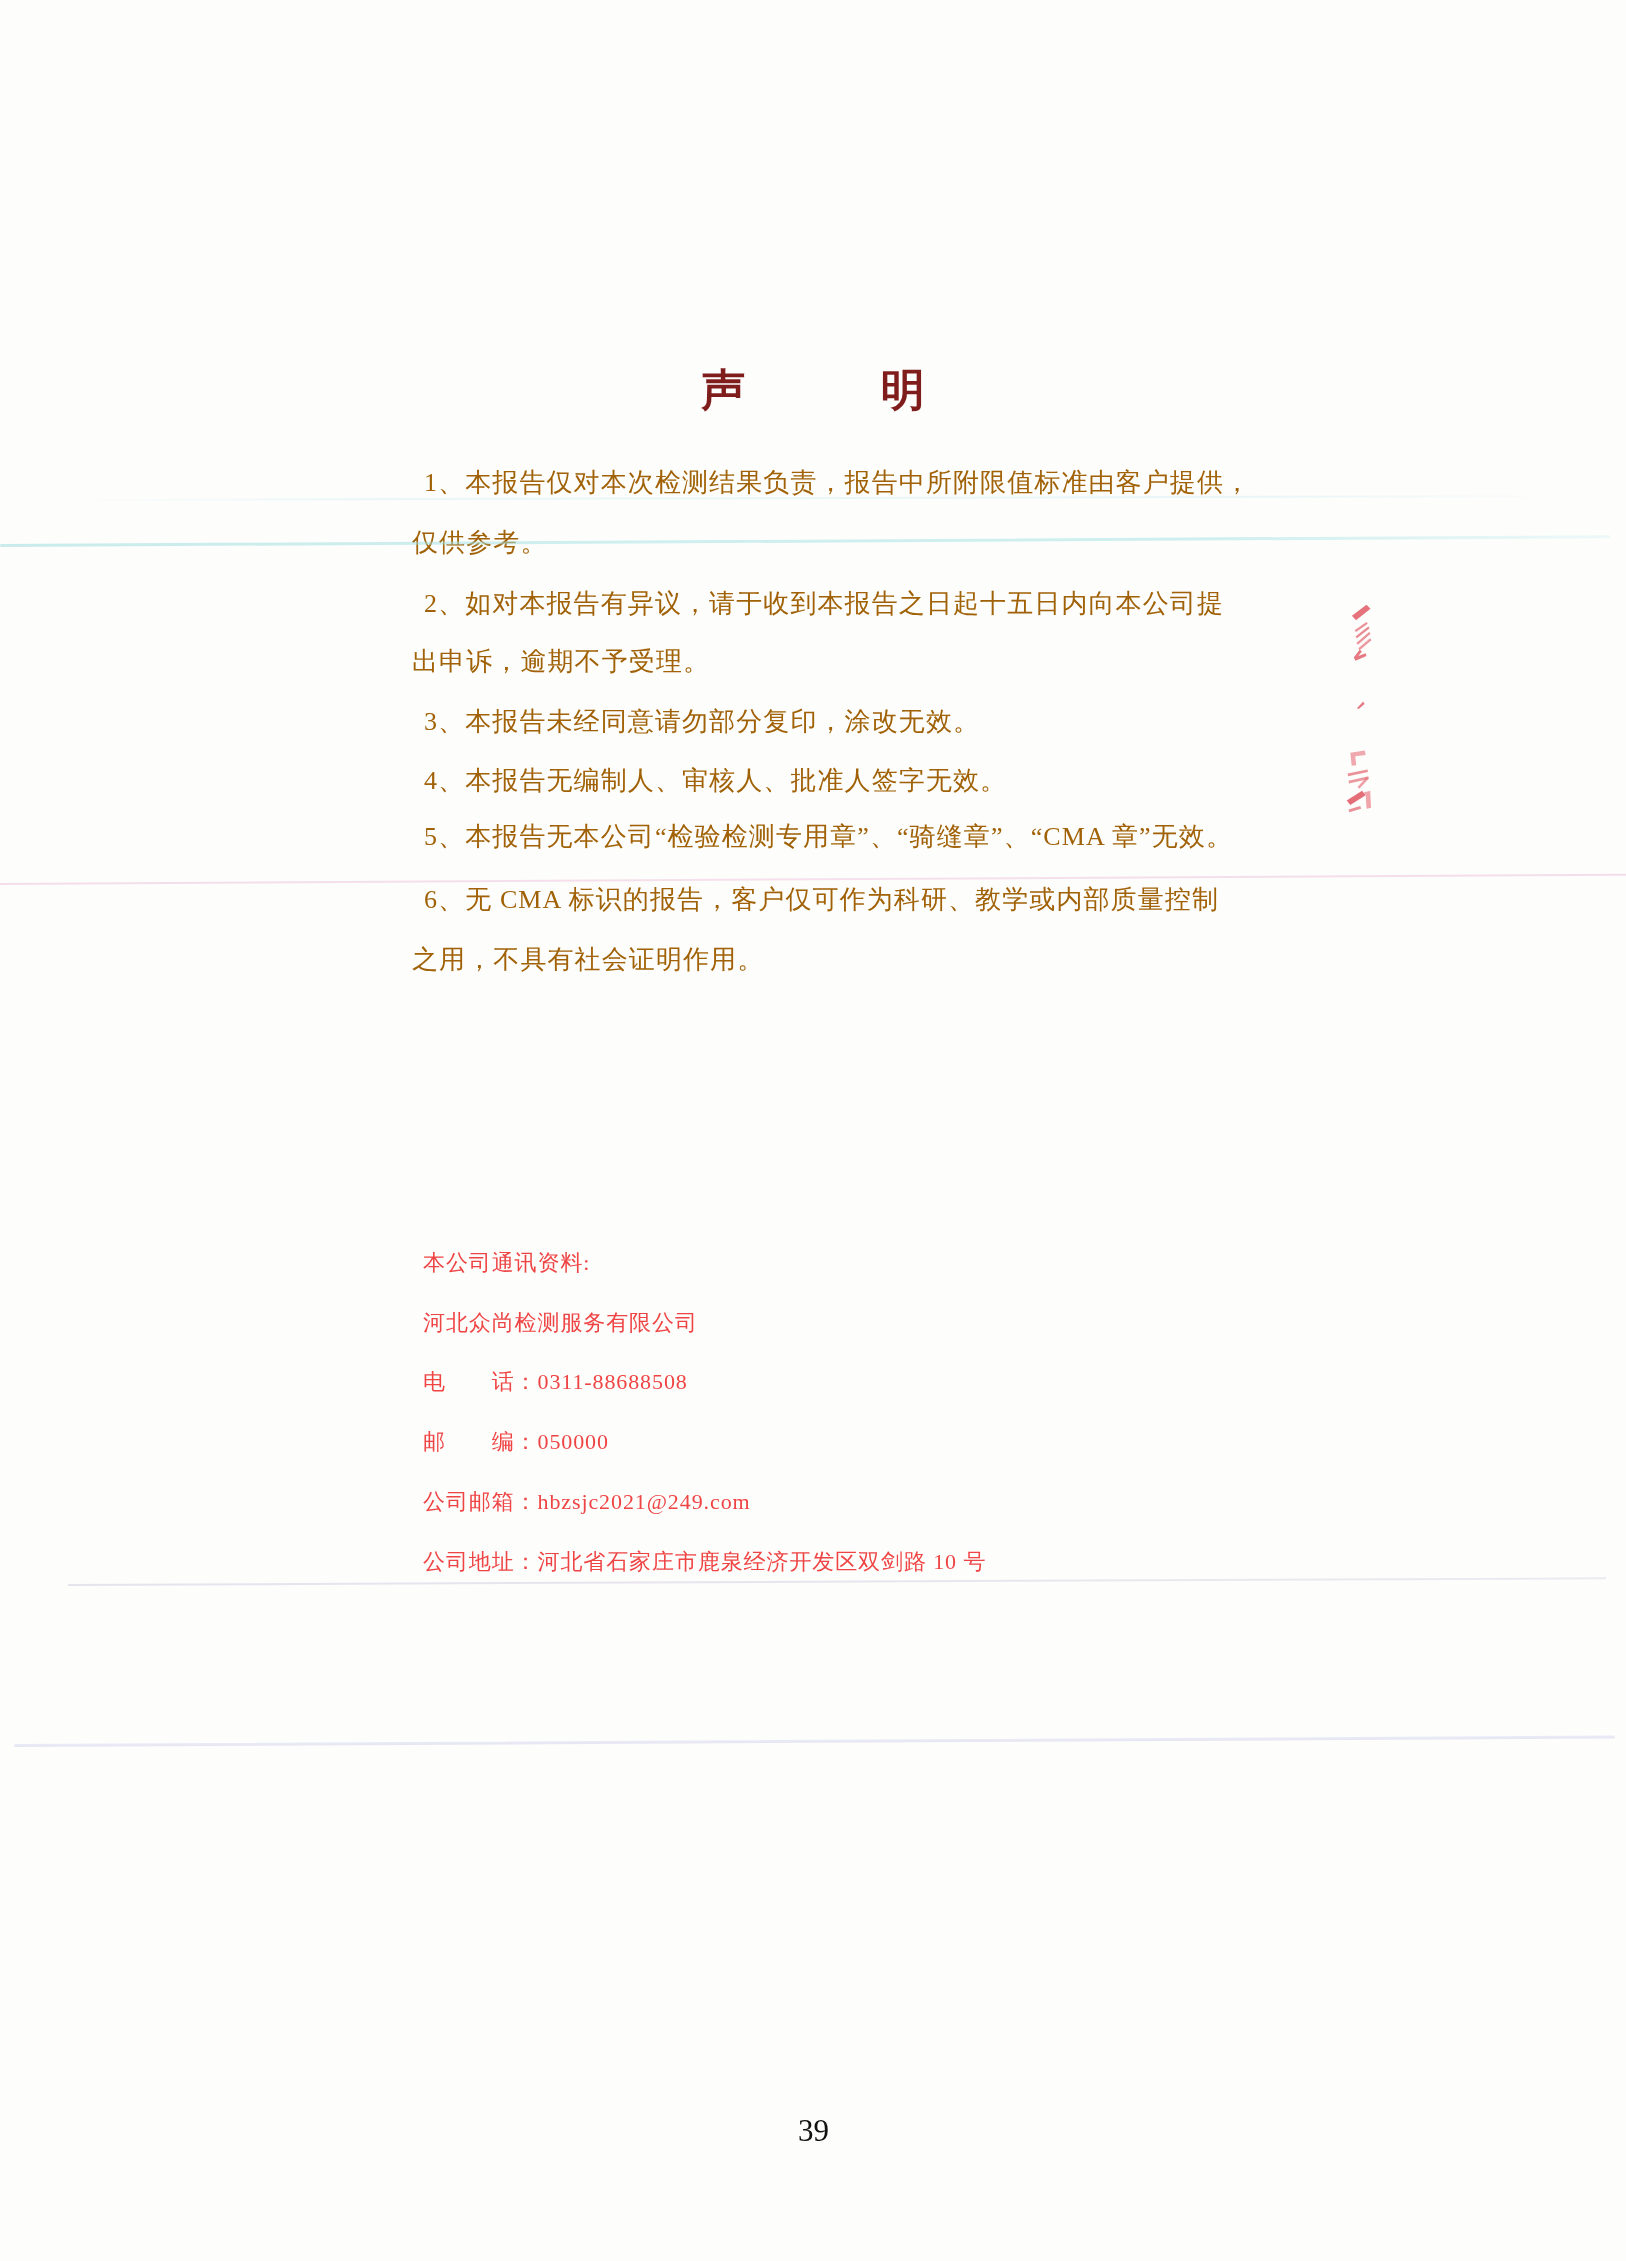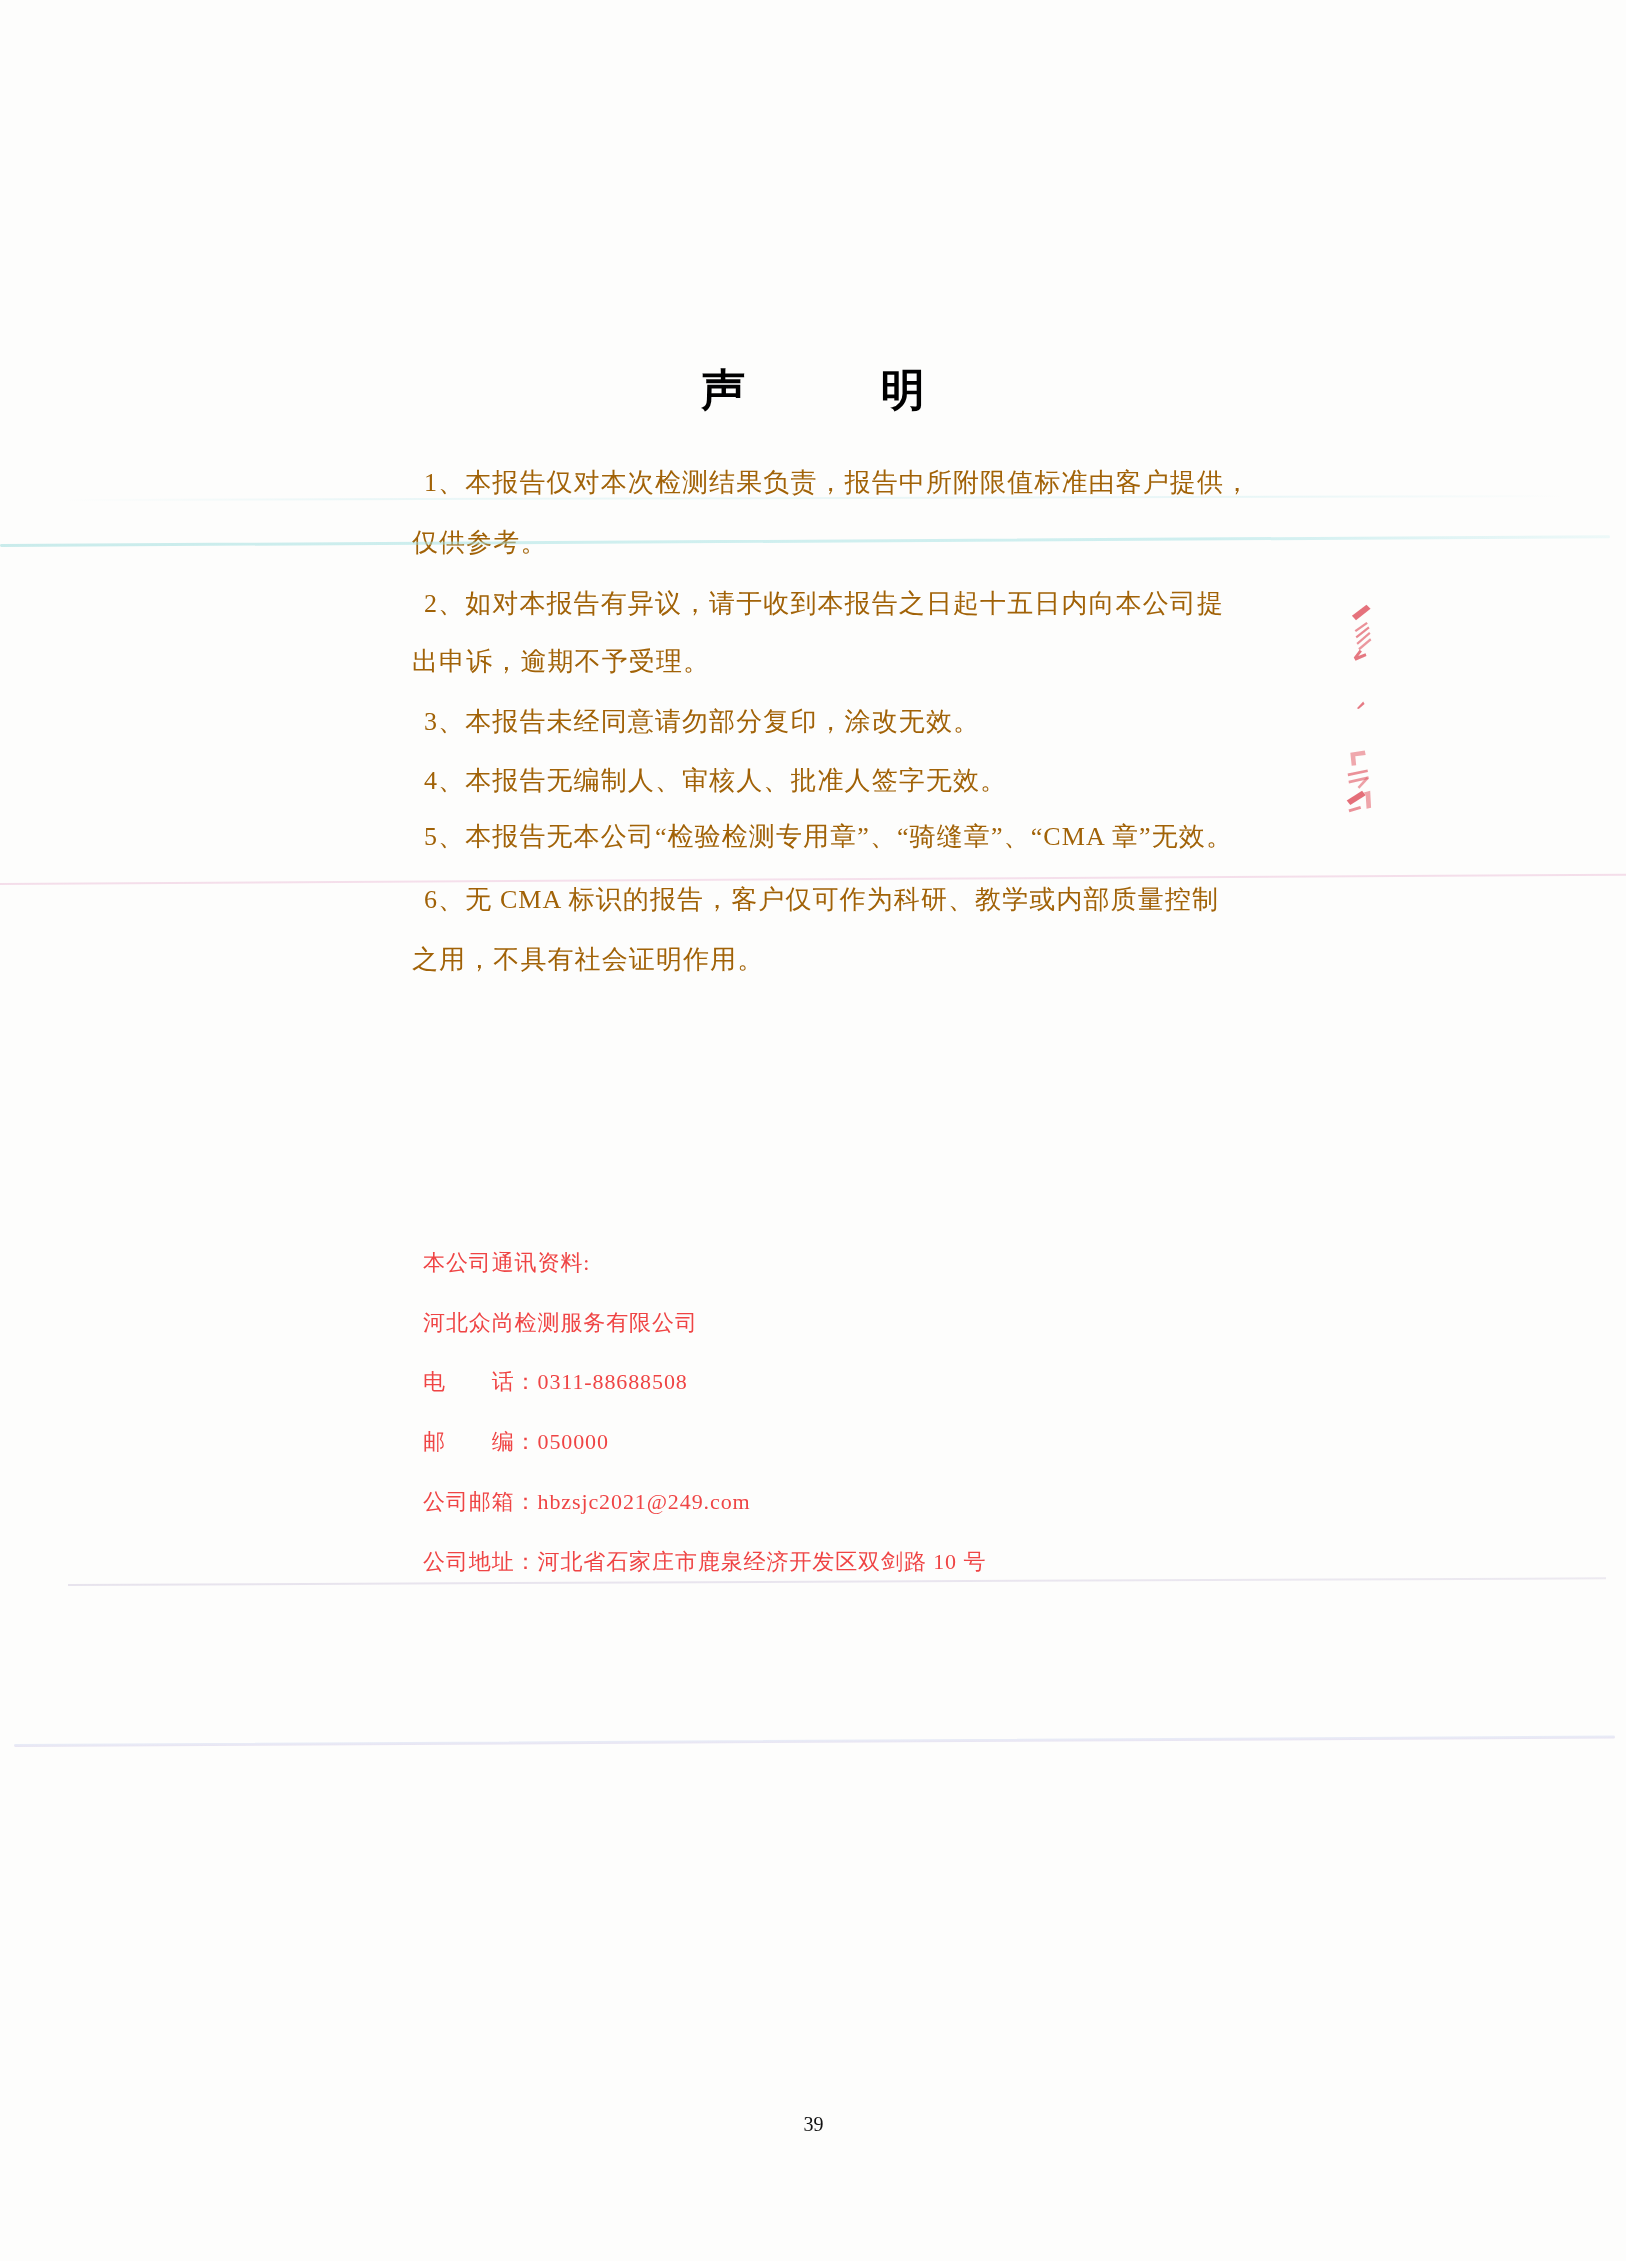--- a/index.html
+++ b/index.html
@@ -19,21 +19,21 @@
   .stmt-title {
     position: absolute;
     left: 0;
     top: 361px;
     width: 100%;
     text-align: center;
     font-size: 44px;
     font-weight: bold;
     letter-spacing: 0.9px;
     white-space: pre;
-    color: #000000;
+    color: #7f1d1d;
   }
   .stmt-line {
     position: absolute;
     font-size: 26px;
     letter-spacing: 1.1px;
     white-space: pre;
     color: #a16207;
   }
   .contact-line {
     position: absolute;
@@ -41,21 +41,21 @@
     letter-spacing: 0.9px;
     white-space: pre;
     color: #ef4444;
   }
   .page-number {
     position: absolute;
     left: 0;
     top: 2113px;
     width: 100%;
     text-align: center;
-    font-size: 20px;
+    font-size: 31px;
     color: #111;
   }
   
   .scan-line {
     position: absolute;
     transform-origin: left center;
     pointer-events: none;
   }
   .scan-line.cyan-faint {
     left: 63px; top: 499px; width: 1501px; height: 1.8px;

